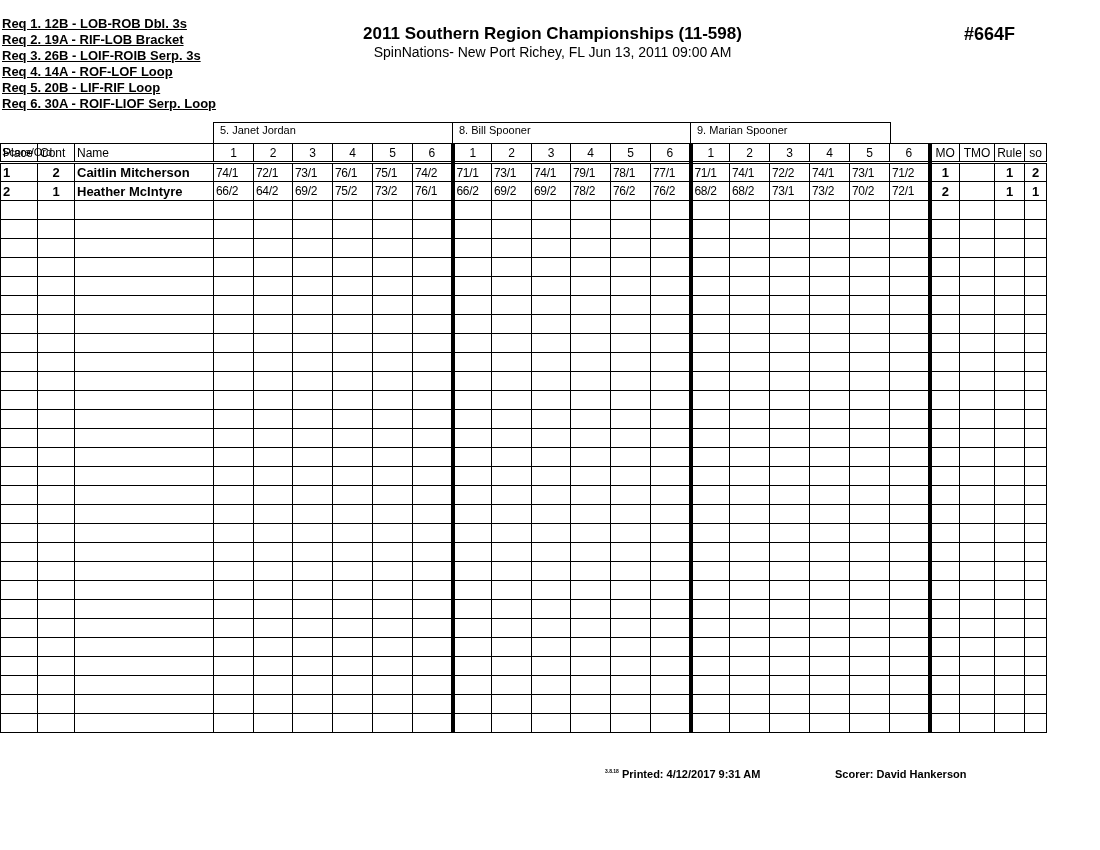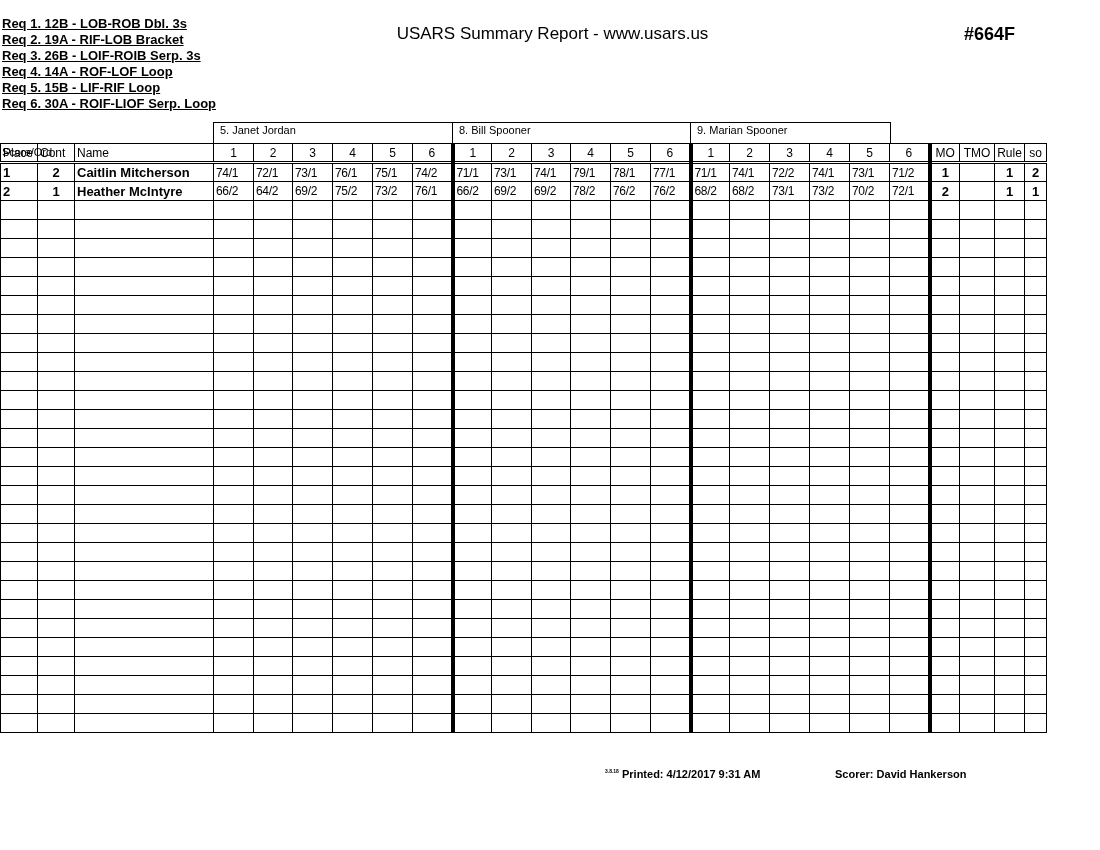--- a/index.html
+++ b/index.html
@@ -26,26 +26,27 @@
   .ver { font-size:5px; vertical-align:top; font-weight:bold; }
 </style>
 </head>
 <body>
 
 <div class="reqs">
   <div>Req  1.  12B - LOB-ROB Dbl. 3s</div>
   <div>Req  2.  19A - RIF-LOB Bracket</div>
   <div>Req  3.  26B - LOIF-ROIB Serp. 3s</div>
   <div>Req  4.  14A - ROF-LOF Loop</div>
-  <div>Req  5.  15B - LIF-RIF Loop</div>
+  <div>Req  5.  20B - LIF-RIF Loop</div>
   <div>Req  6.  30A - ROIF-LIOF Serp. Loop</div>
 </div>
 
 <div class="title-block">
-  <div class="t4">USARS Summary Report - www.usars.us</div>
+  <div class="t1">2011 Southern Region Championships (11-598)</div>
+  <div class="t2">SpinNations- New Port Richey, FL  Jun 13, 2011   09:00 AM</div>
 </div>
 
 <div class="code">#664F</div>
 
 <div class="scoreord">Score/Ord</div>
 <div class="judge" style="left:213px;width:240px;">5.  Janet Jordan</div>
 <div class="judge" style="left:452px;width:239px;">8.  Bill Spooner</div>
 <div class="judge" style="left:690px;width:201px;">9.  Marian Spooner</div>
 
 <table class="grid" id="grid">

